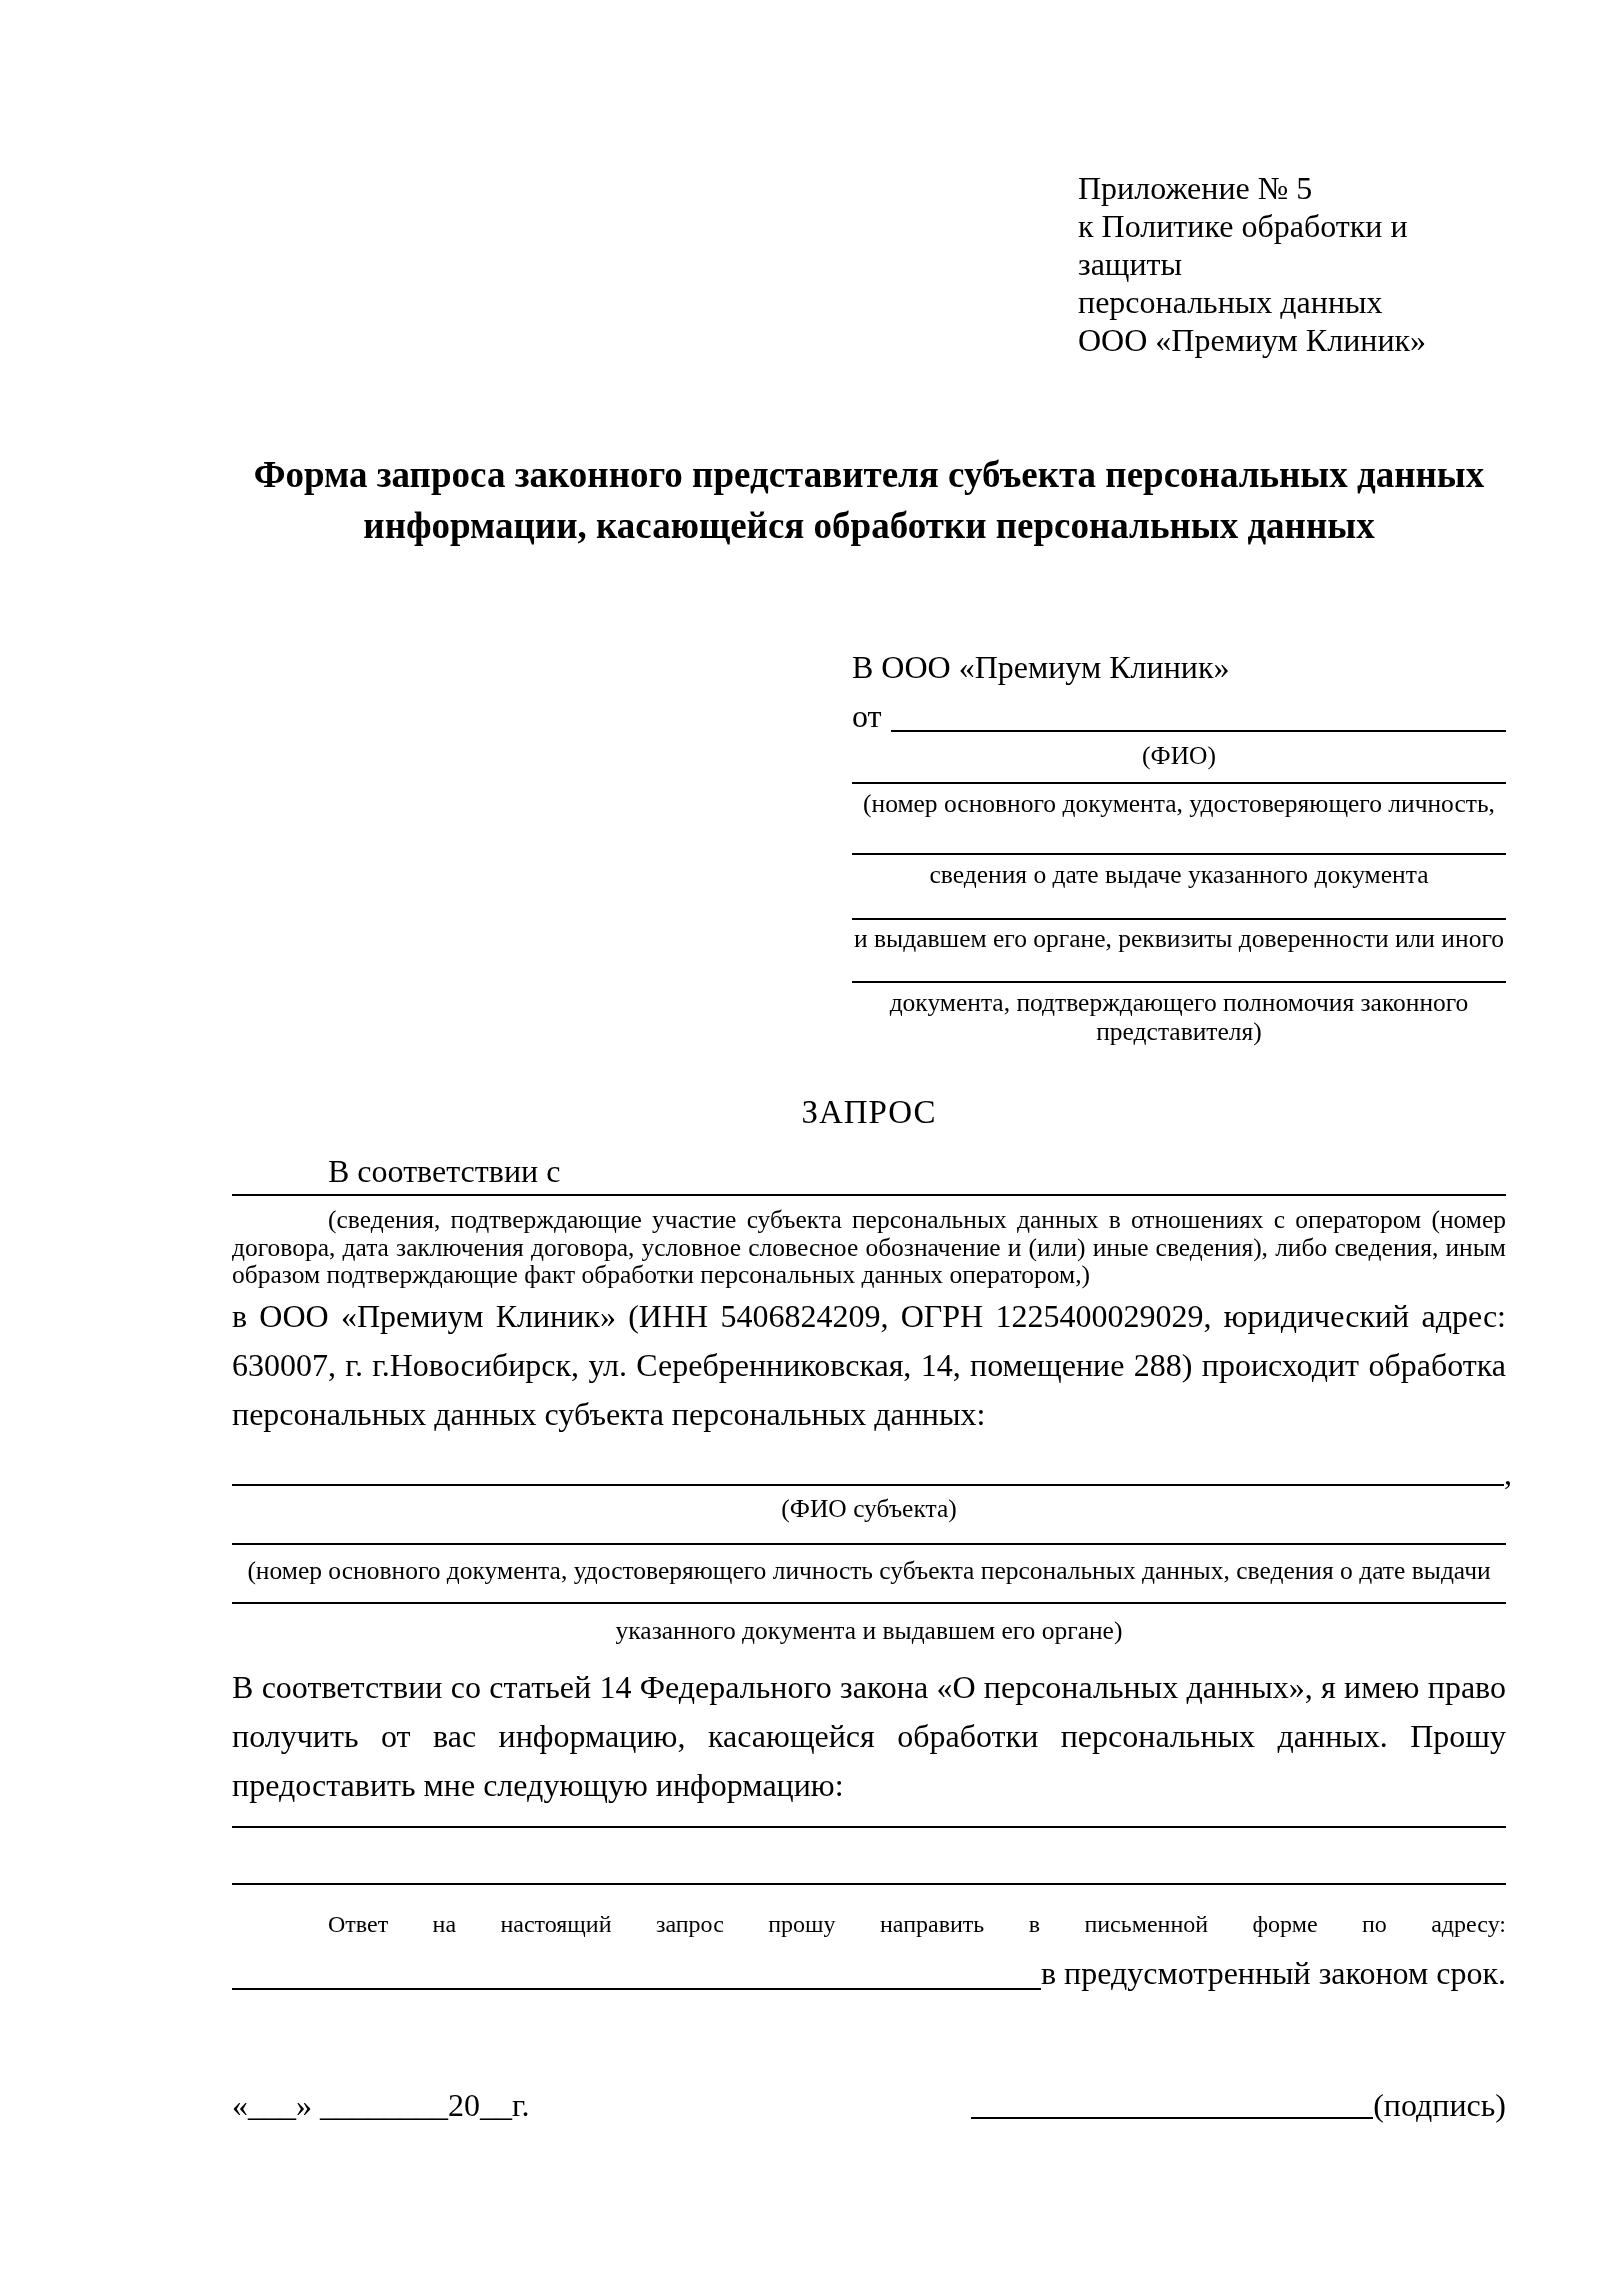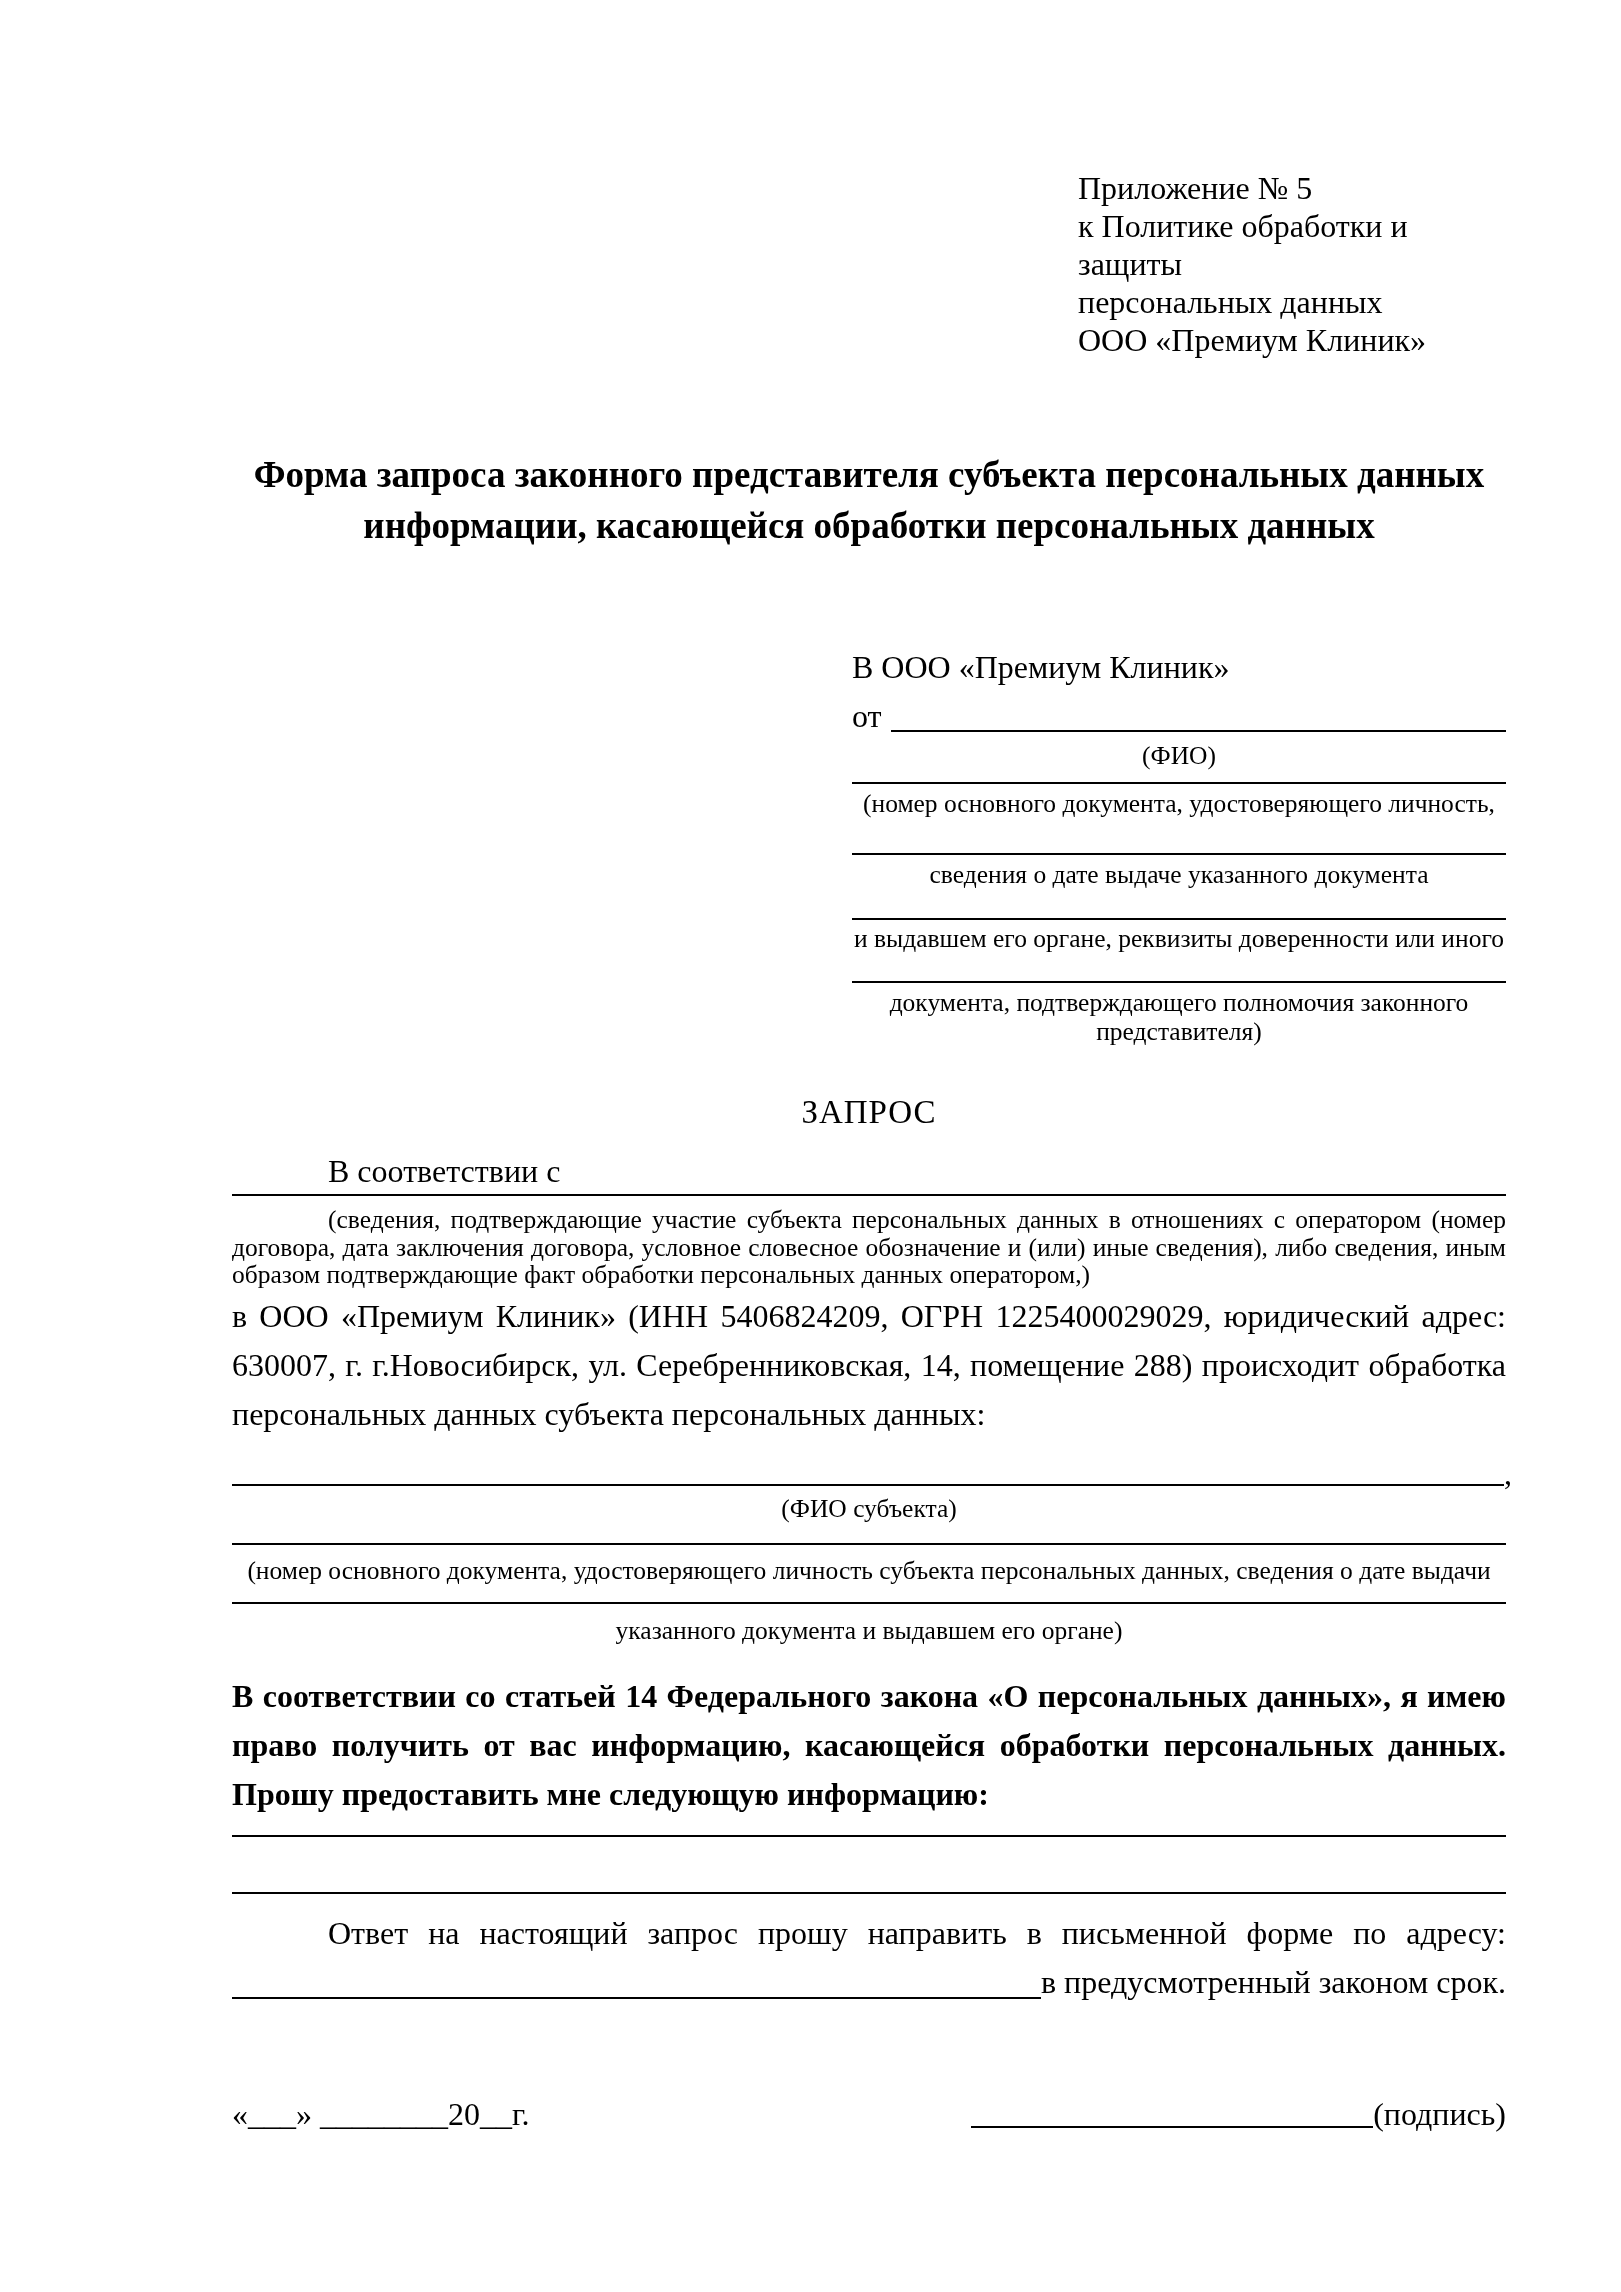--- a/index.html
+++ b/index.html
@@ -61,27 +61,27 @@
   .body-par { font-size: 32px; line-height: 49px; text-align: justify; }
   .op-par { margin-top: 3.9px; }
 
   .comma-row { display: flex; font-size: 32px; line-height: 41px; margin-top: 13.7px; }
   .comma-row .fill { flex: 1; margin-bottom: 7.8px; }
   .comma { width: 13.7px; margin-right: -11.8px; }
 
   .bl { height: 0; border-bottom: 2.9px solid #000; }
   .bl-subject-doc { margin-top: 19.6px; margin-bottom: 11.8px; }
   .bl-subject-doc2 { margin-top: 16.7px; margin-bottom: 11.8px; }
-  .law-par { margin-top: 27px; font-weight: bold; }
+  .law-par { margin-top: 18px; }
   .bl-info1 { margin-top: 15.7px; }
   .bl-info2 { margin-top: 55px; }
 
   .reply-line1 {
     margin-top: 15.7px;
-    font-size: 32px; line-height: 49px;
+    font-size: 24px; line-height: 49px;
     text-indent: 96px;
     text-align: justify; text-align-last: justify;
   }
   .reply-row { display: flex; font-size: 32px; line-height: 49px; }
   .reply-row .fill { flex: 1; margin-bottom: 7.8px; }
   .reply-tail { white-space: nowrap; }
 
   .footer-row {
     margin-top: 86px;
     display: flex; justify-content: space-between; align-items: flex-end;

